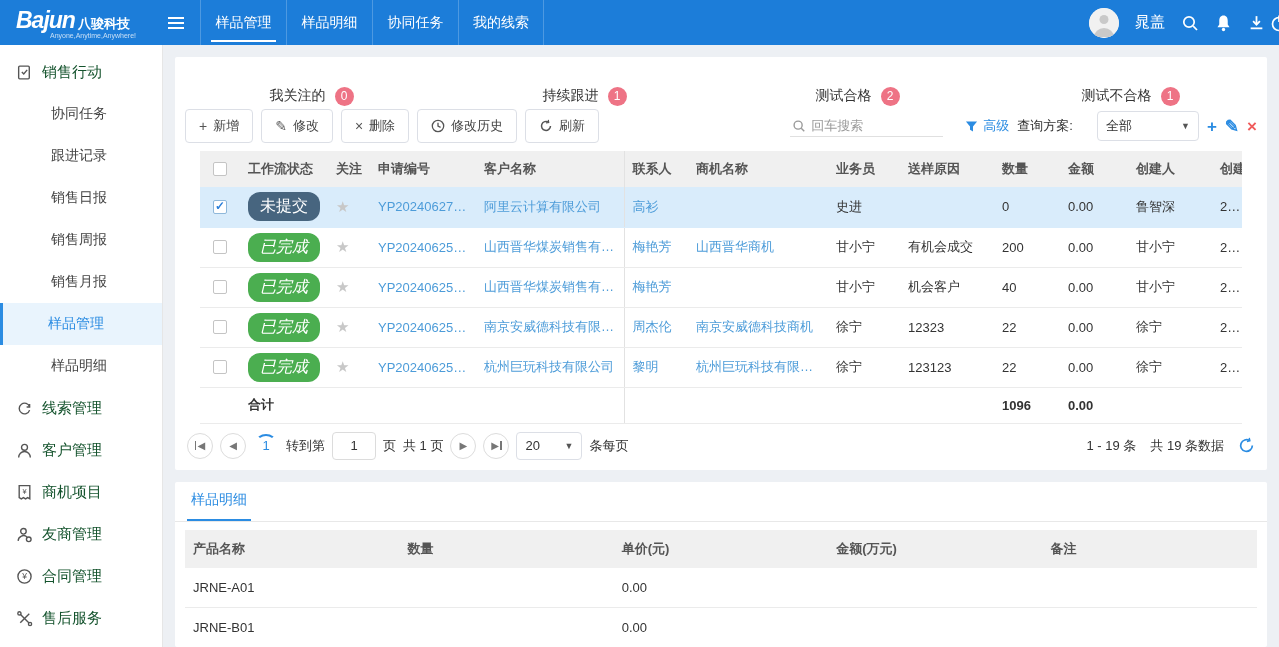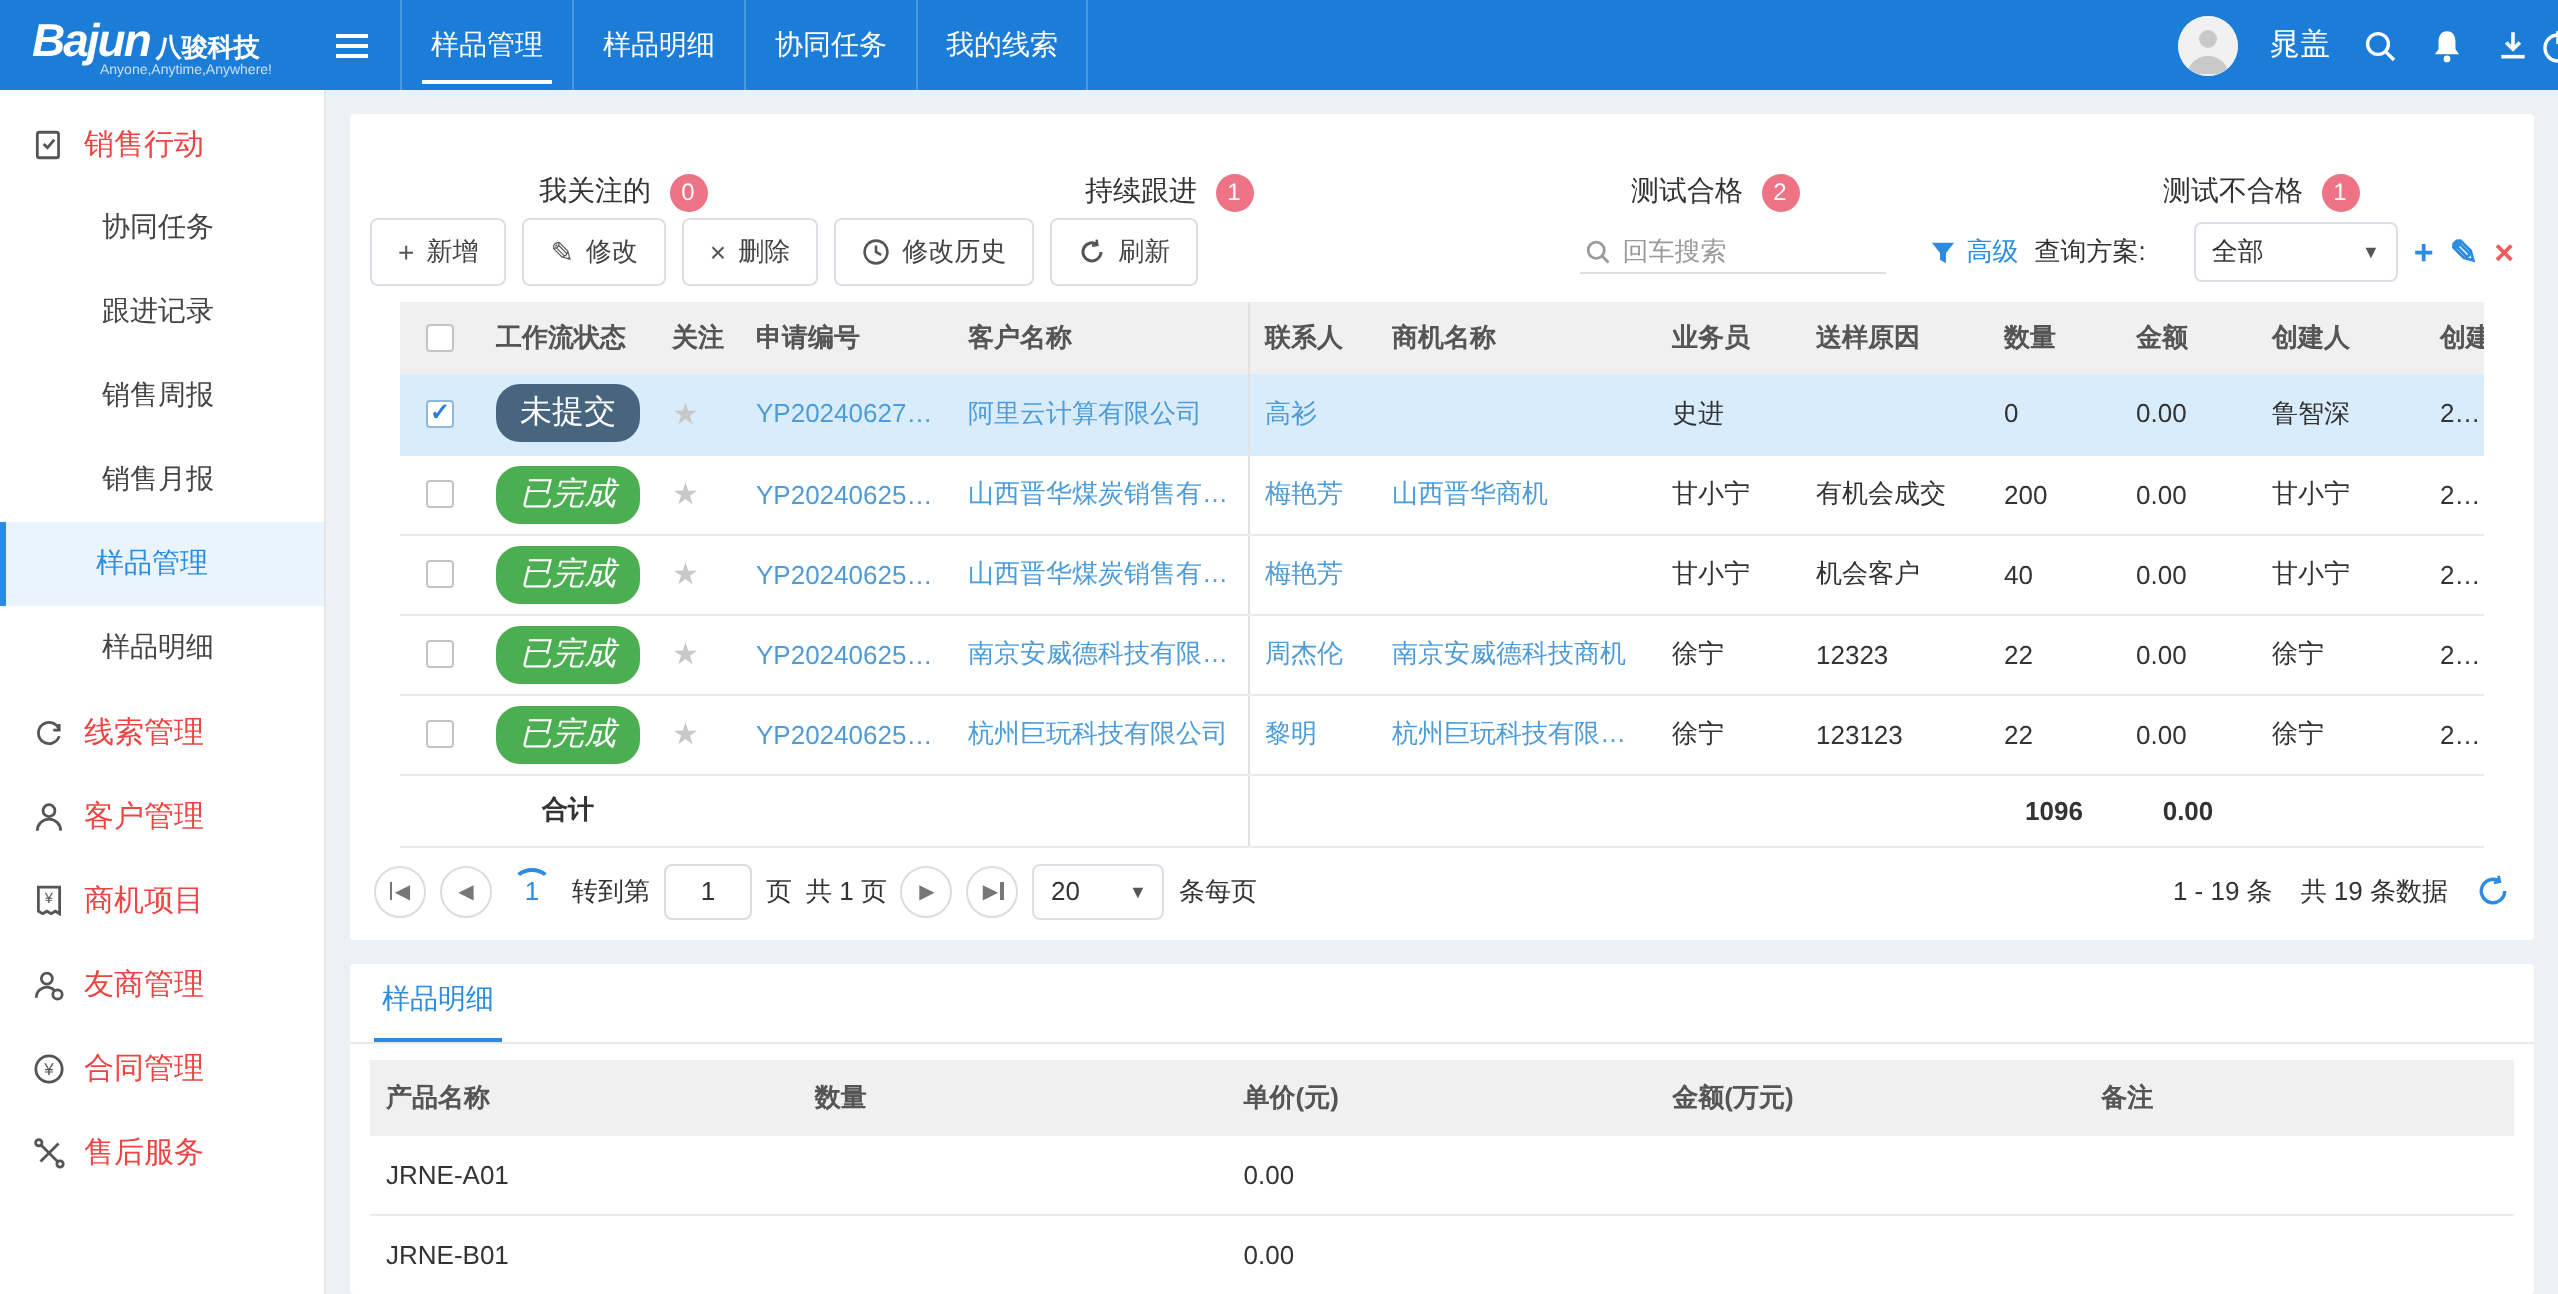--- a/index.html
+++ b/index.html
@@ -21,21 +21,21 @@
   .top-tab.active::after { content:""; position:absolute; bottom:3px; left:10px; right:10px; height:2px; background:#fff; }
   .topbar-right { margin-left:auto; display:flex; align-items:center; gap:16px; padding-right:14px; }
   .avatar { width:30px; height:30px; border-radius:50%; background:#f2f2f2; display:flex; align-items:flex-end; justify-content:center; overflow:hidden; }
   .username { font-size:15px; }
   .tb-icon { display:flex; align-items:center; cursor:pointer; }
   .power-partial { position:absolute; right:-9px; top:14px; }
 
   
   .body-row { flex:1; display:flex; min-height:0; }
   .sidebar { width:163px; background:#fff; border-right:1px solid #e6e6e6; padding-top:6px; flex:0 0 163px; overflow:hidden; }
-  .side-group, .side-section { height:42px; display:flex; align-items:center; gap:9px; padding-left:16px; font-size:15px; color:#ef4444; cursor:pointer; }
+  .side-group, .side-section { height:42px; display:flex; align-items:center; gap:9px; padding-left:16px; font-size:15px; color:#14532d; cursor:pointer; }
   .side-sub { height:42px; display:flex; align-items:center; padding-left:48px; font-size:14px; color:#444; cursor:pointer; border-left:3px solid transparent; }
   .side-sub.active { background:#e9f4fd; color:#2b8ce2; border-left-color:#2b8ce2; padding-left:45px; }
   .sicon { width:17px; height:17px; flex:0 0 17px; }
 
   .main { flex:1; min-width:0; padding:12px 12px 0 12px; display:flex; flex-direction:column; gap:12px; }
   .card { background:#fff; border-radius:2px; }
 
   
   .filter-row { height:46px; display:flex; align-items:center; }
   .filter-item { flex:1; display:flex; align-items:center; justify-content:center; gap:9px; font-size:14px; color:#333; cursor:pointer;margin-top:32px; }
@@ -64,21 +64,21 @@
   tr.selected td { background:#d9ecfb; border-bottom-color:#d9ecfb; }
   .divider { border-right:1px solid #e2e2e2; }
   .link { color:#4d9cd9; cursor:pointer; }
   .star { color:#c8c8c8; font-size:15px; cursor:pointer; }
   .badge { display:inline-block; padding:4px 12px; border-radius:12px; color:#fff; font-size:16px; }
   .badge.dark { background:#47657f; }
   .badge.green { background:#4bae50;font-style:italic; }
   .cb { width:14px; height:14px; border:1px solid #c4c4c4; border-radius:2px; background:#fff; cursor:pointer; position:relative; margin:0 auto; }
   .cb.checked { border-color:#8fb8da; }
   .cb.checked::after { content:"✓"; position:absolute; left:1px; top:-2px; color:#2b7fd9; font-size:12px; font-weight:bold; }
-  tr.total-row td { font-weight:bold; height:36px;text-align:center; }
+  tr.total-row td { font-weight:bold; height:36px; }
 
   
   .pagination { display:flex; align-items:center; gap:7px; padding:8px 12px 10px 12px; font-size:13px; color:#333; }
   .pg-btn { width:26px; height:26px; border:1px solid #dcdcdc; border-radius:50%; background:#fff; display:flex; align-items:center; justify-content:center; color:#777; cursor:pointer; font-size:10px; position:relative; }
   .pg-bar-l::before, .pg-bar-r::after { content:""; width:1.5px; height:9px; background:#777; display:inline-block; }
   .pg-bar-l::before { margin-right:1px; } .pg-bar-r::after { margin-left:1px; }
   .pg-current { width:26px; height:26px; border-radius:50%; display:flex; align-items:center; justify-content:center; color:#2b8ce2; position:relative; cursor:pointer; }
   .pg-current::before { content:""; position:absolute; top:1px; left:3px; right:3px; height:12px; border:2px solid transparent; border-top-color:#2b8ce2; border-radius:50%; }
   .pg-input { width:44px; height:28px; border:1px solid #dcdcdc; border-radius:4px; text-align:center; font-size:13px; color:#333; outline:none; font-family:"Liberation Sans", sans-serif; }
   .pg-select { width:66px; height:28px; }
@@ -169,20 +169,23 @@
             <rect x="2.5" y="2" width="10" height="12" rx="1"></rect>
             <path d="M5.5,7.5 L7.3,9.3 L10.5,5.5"></path>
           </svg>
         <span>销售行动</span>
       </div>
       <div class="side-sub">
           <span>协同任务</span>
         </div>
       <div class="side-sub">
           <span>跟进记录</span>
+        </div>
+      <div class="side-sub">
+          <span>销售日报</span>
         </div>
       <div class="side-sub">
           <span>销售周报</span>
         </div>
       <div class="side-sub">
           <span>销售月报</span>
         </div>
       <div class="side-sub active">
           <span>样品管理</span>
         </div>

